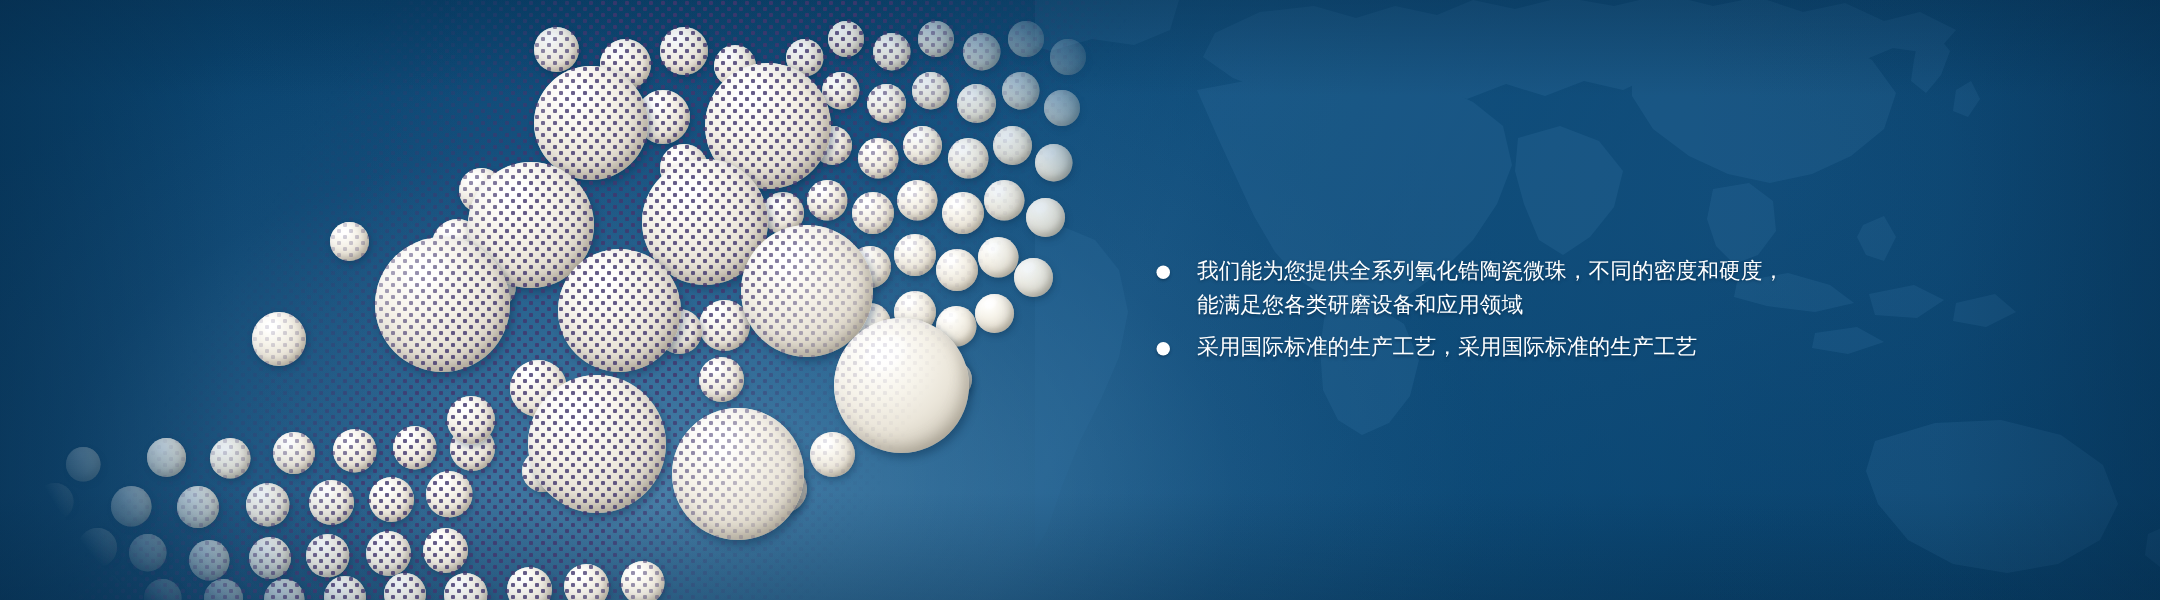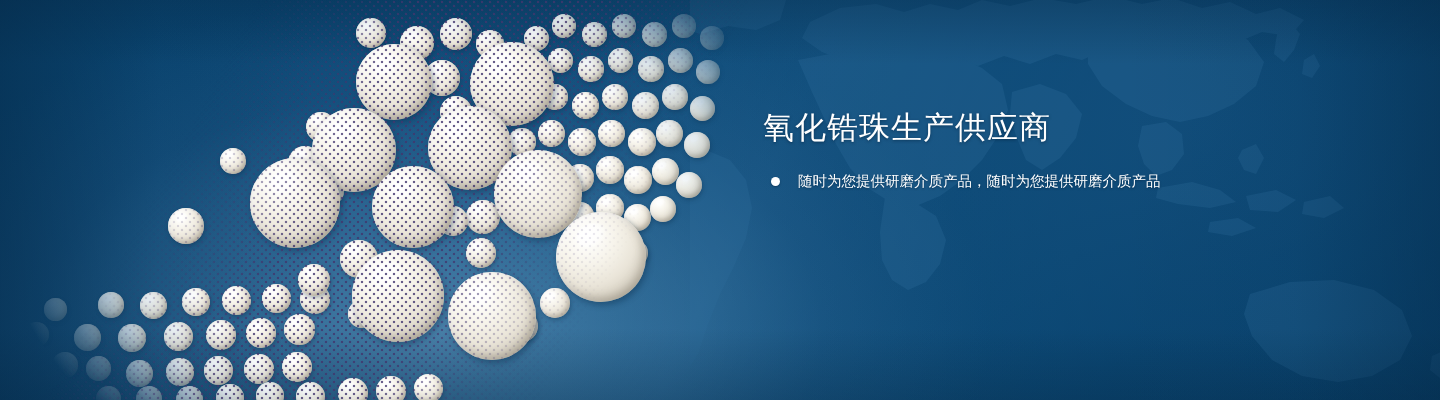--- a/index.html
+++ b/index.html
@@ -298,27 +298,31 @@
     <div class="bead" style="left:494px; top:150px; width:88px; height:88px;"></div>
     <div class="bead" style="left:556px; top:212px; width:90px; height:90px;"></div>
     <div class="bead" style="left:352px; top:250px; width:92px; height:92px;"></div>
     <div class="bead" style="left:448px; top:272px; width:88px; height:88px;"></div>
   </div>
 
   <div class="halftone"></div>
 
   <div class="content">
 
-    <div class="title">氧化锆珠生产供应商</div>
 
     <div class="bullets">
-
-
 
       <div class="bullet">
         <span class="dot"></span>
-        <span class="l1">随时为您提供研磨介质产品，随时为您提供研磨介质产品</span>
+        <span class="l1">我们能为您提供全系列氧化锆陶瓷微珠，不同的密度和硬度，</span>
+        <span class="l2">能满足您各类研磨设备和应用领域</span>
+      </div>
+
+
+      <div class="bullet">
+        <span class="dot"></span>
+        <span class="l1">采用国际标准的生产工艺，采用国际标准的生产工艺</span>
       </div>
 
     </div>
   </div>
 
 </div>
 
 </body></html>

